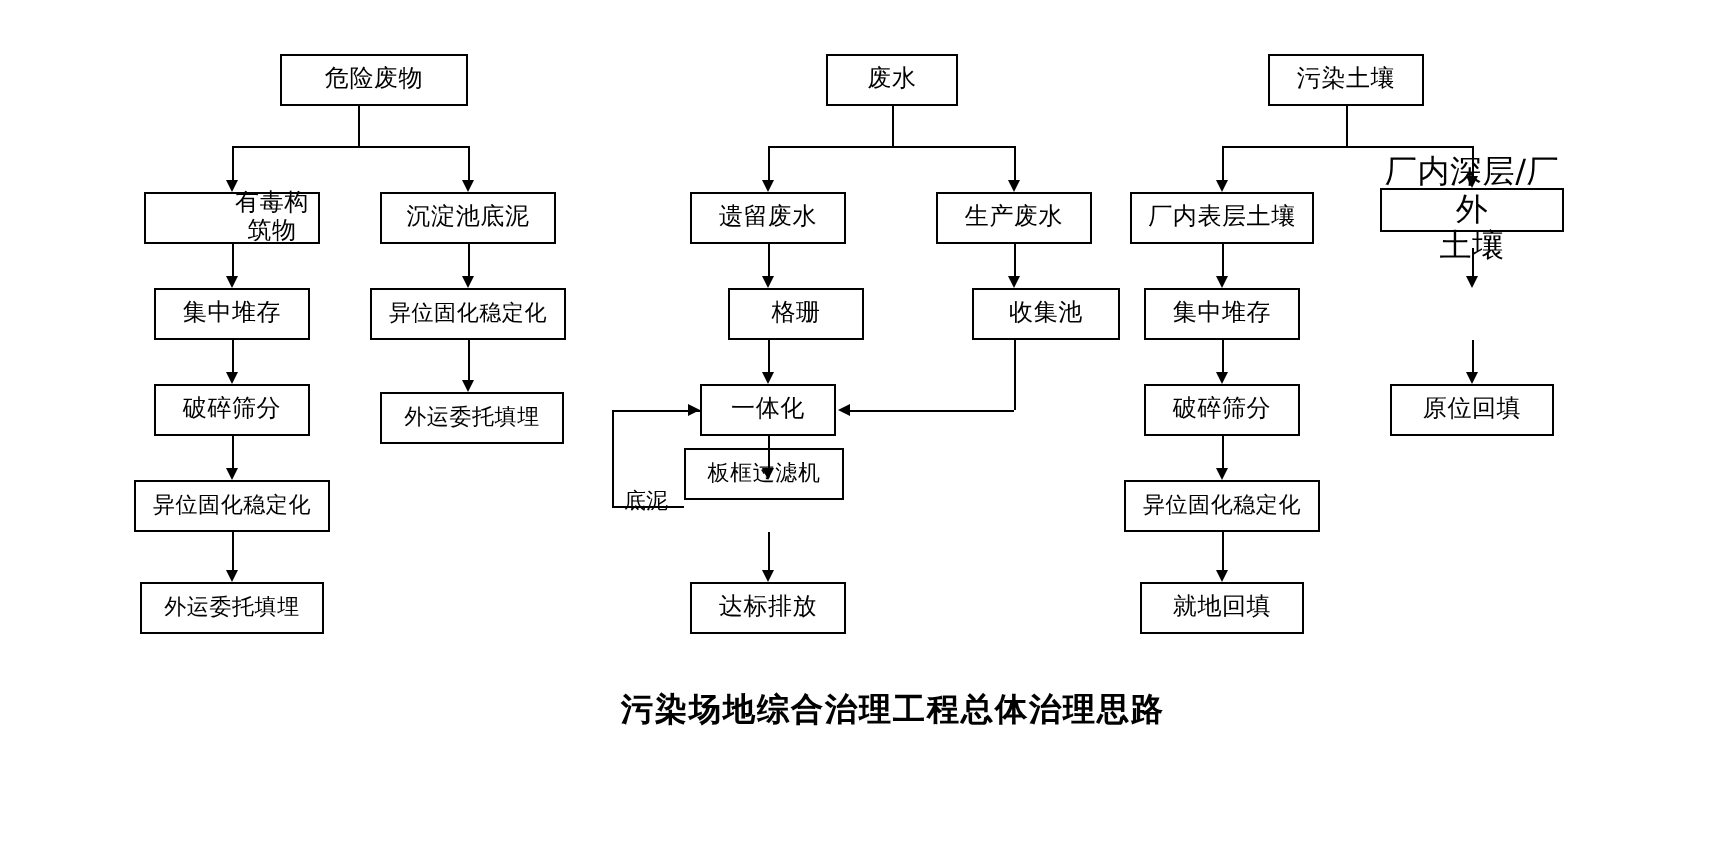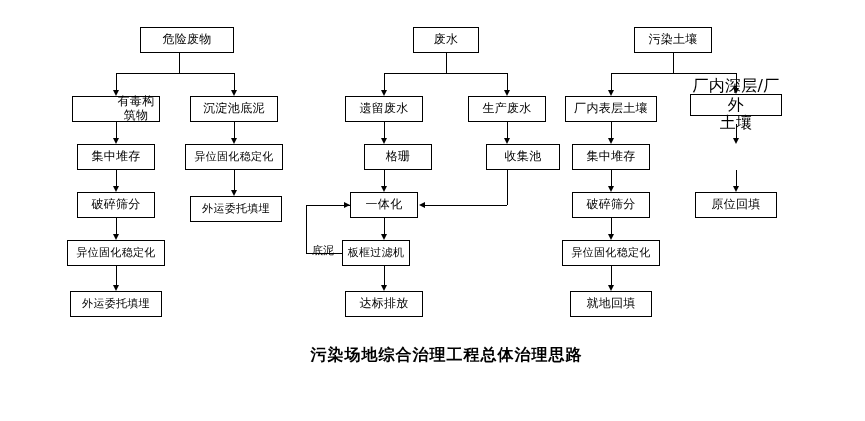--- a/index.html
+++ b/index.html
@@ -92,21 +92,21 @@
   <div class="node" style="left:470px;top:144px;width:74px;height:26px;margin-left:16px;">收集池</div>
   <div class="node" style="left:572px;top:144px;width:78px;height:26px;">集中堆存</div>
 
   <div class="node" style="left:77px;top:192px;width:78px;height:26px;">破碎筛分</div>
   <div class="node" style="left:190px;top:196px;width:92px;height:26px;font-size:11px;">外运委托填埋</div>
   <div class="node" style="left:350px;top:192px;width:68px;height:26px;">一体化</div>
   <div class="node" style="left:572px;top:192px;width:78px;height:26px;">破碎筛分</div>
   <div class="node" style="left:695px;top:192px;width:82px;height:26px;">原位回填</div>
 
   <div class="node" style="left:67px;top:240px;width:98px;height:26px;font-size:11px;">异位固化稳定化</div>
-  <div class="node" style="left:342px;top:240px;width:68px;height:26px;font-size:11px;">板框过滤机</div>
+  <div class="node" style="left:342px;top:224px;width:80px;height:26px;font-size:11px;">板框过滤机</div>
   <div class="node" style="left:562px;top:240px;width:98px;height:26px;font-size:11px;">异位固化稳定化</div>
 
   <div class="node" style="left:70px;top:291px;width:92px;height:26px;font-size:11px;">外运委托填埋</div>
   <div class="node" style="left:345px;top:291px;width:78px;height:26px;">达标排放</div>
   <div class="node" style="left:570px;top:291px;width:82px;height:26px;">就地回填</div>
 
   <div class="edge v" style="left:179px;top:53px;height:20px;"></div>
   <div class="edge h" style="left:116px;top:73px;width:118px;"></div>
   <div class="edge v" style="left:116px;top:73px;height:17px;"></div>
   <div class="arrow-down" style="left:112.5px;top:90px;"></div>

